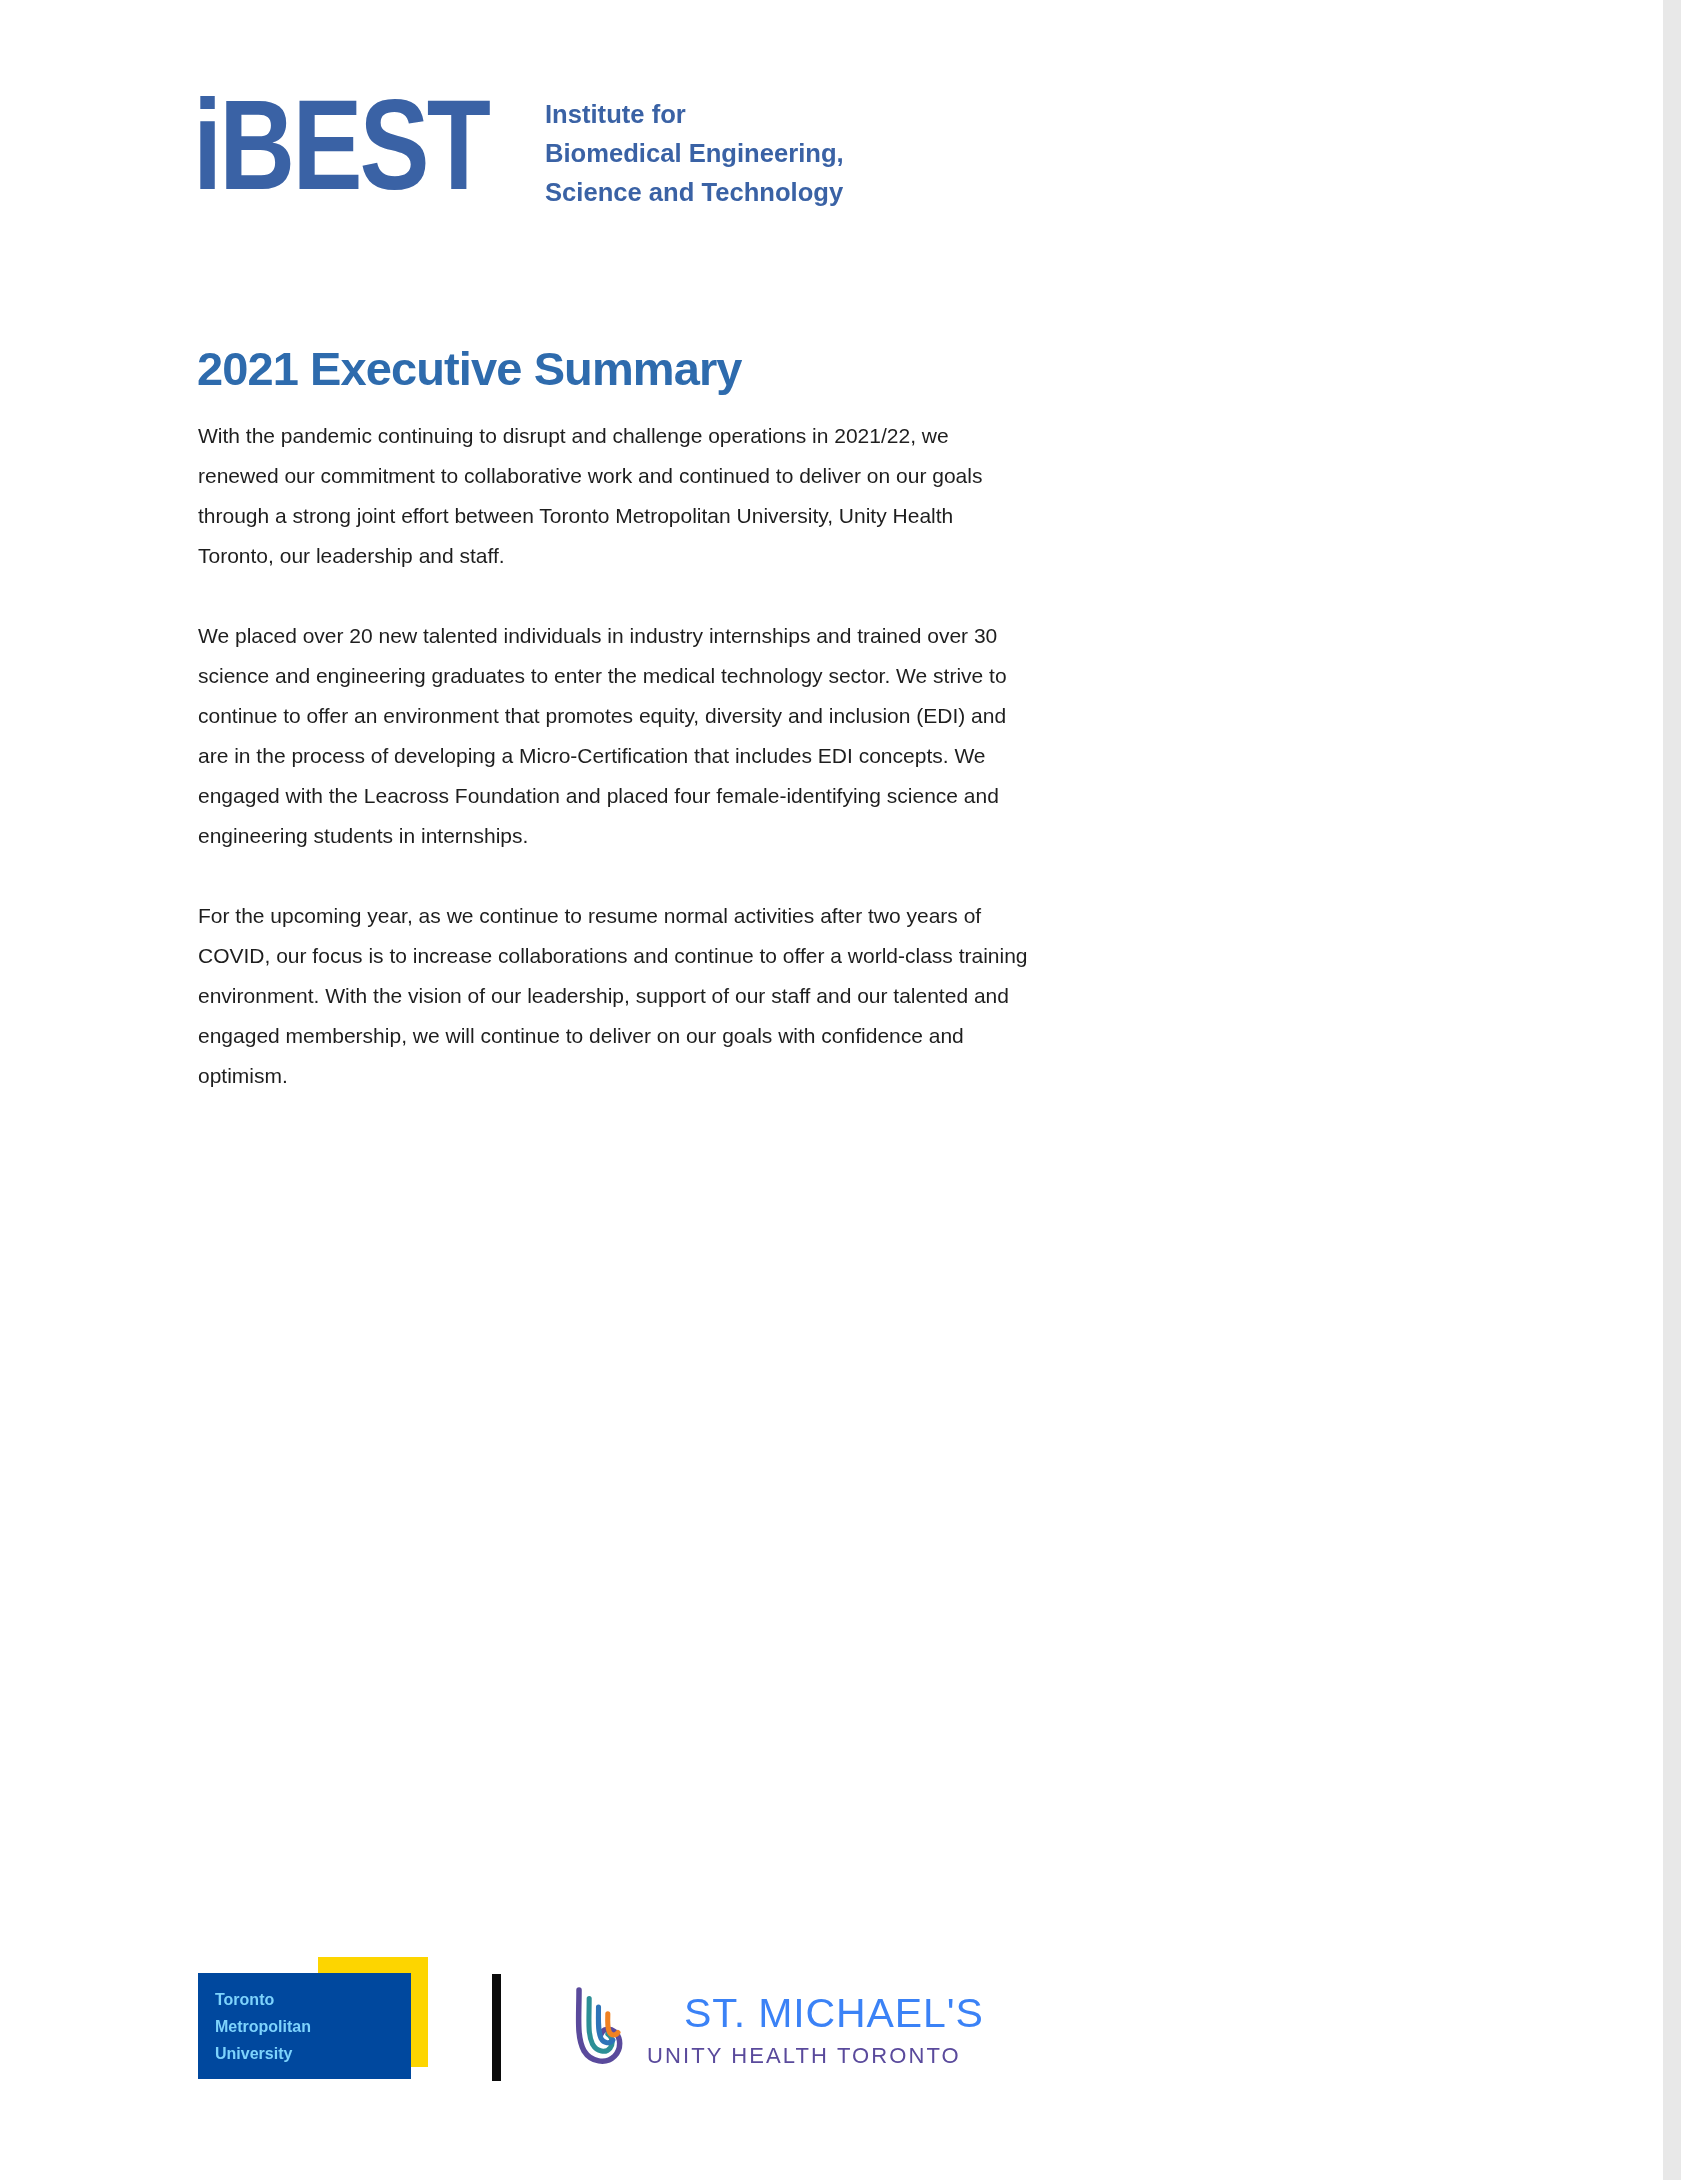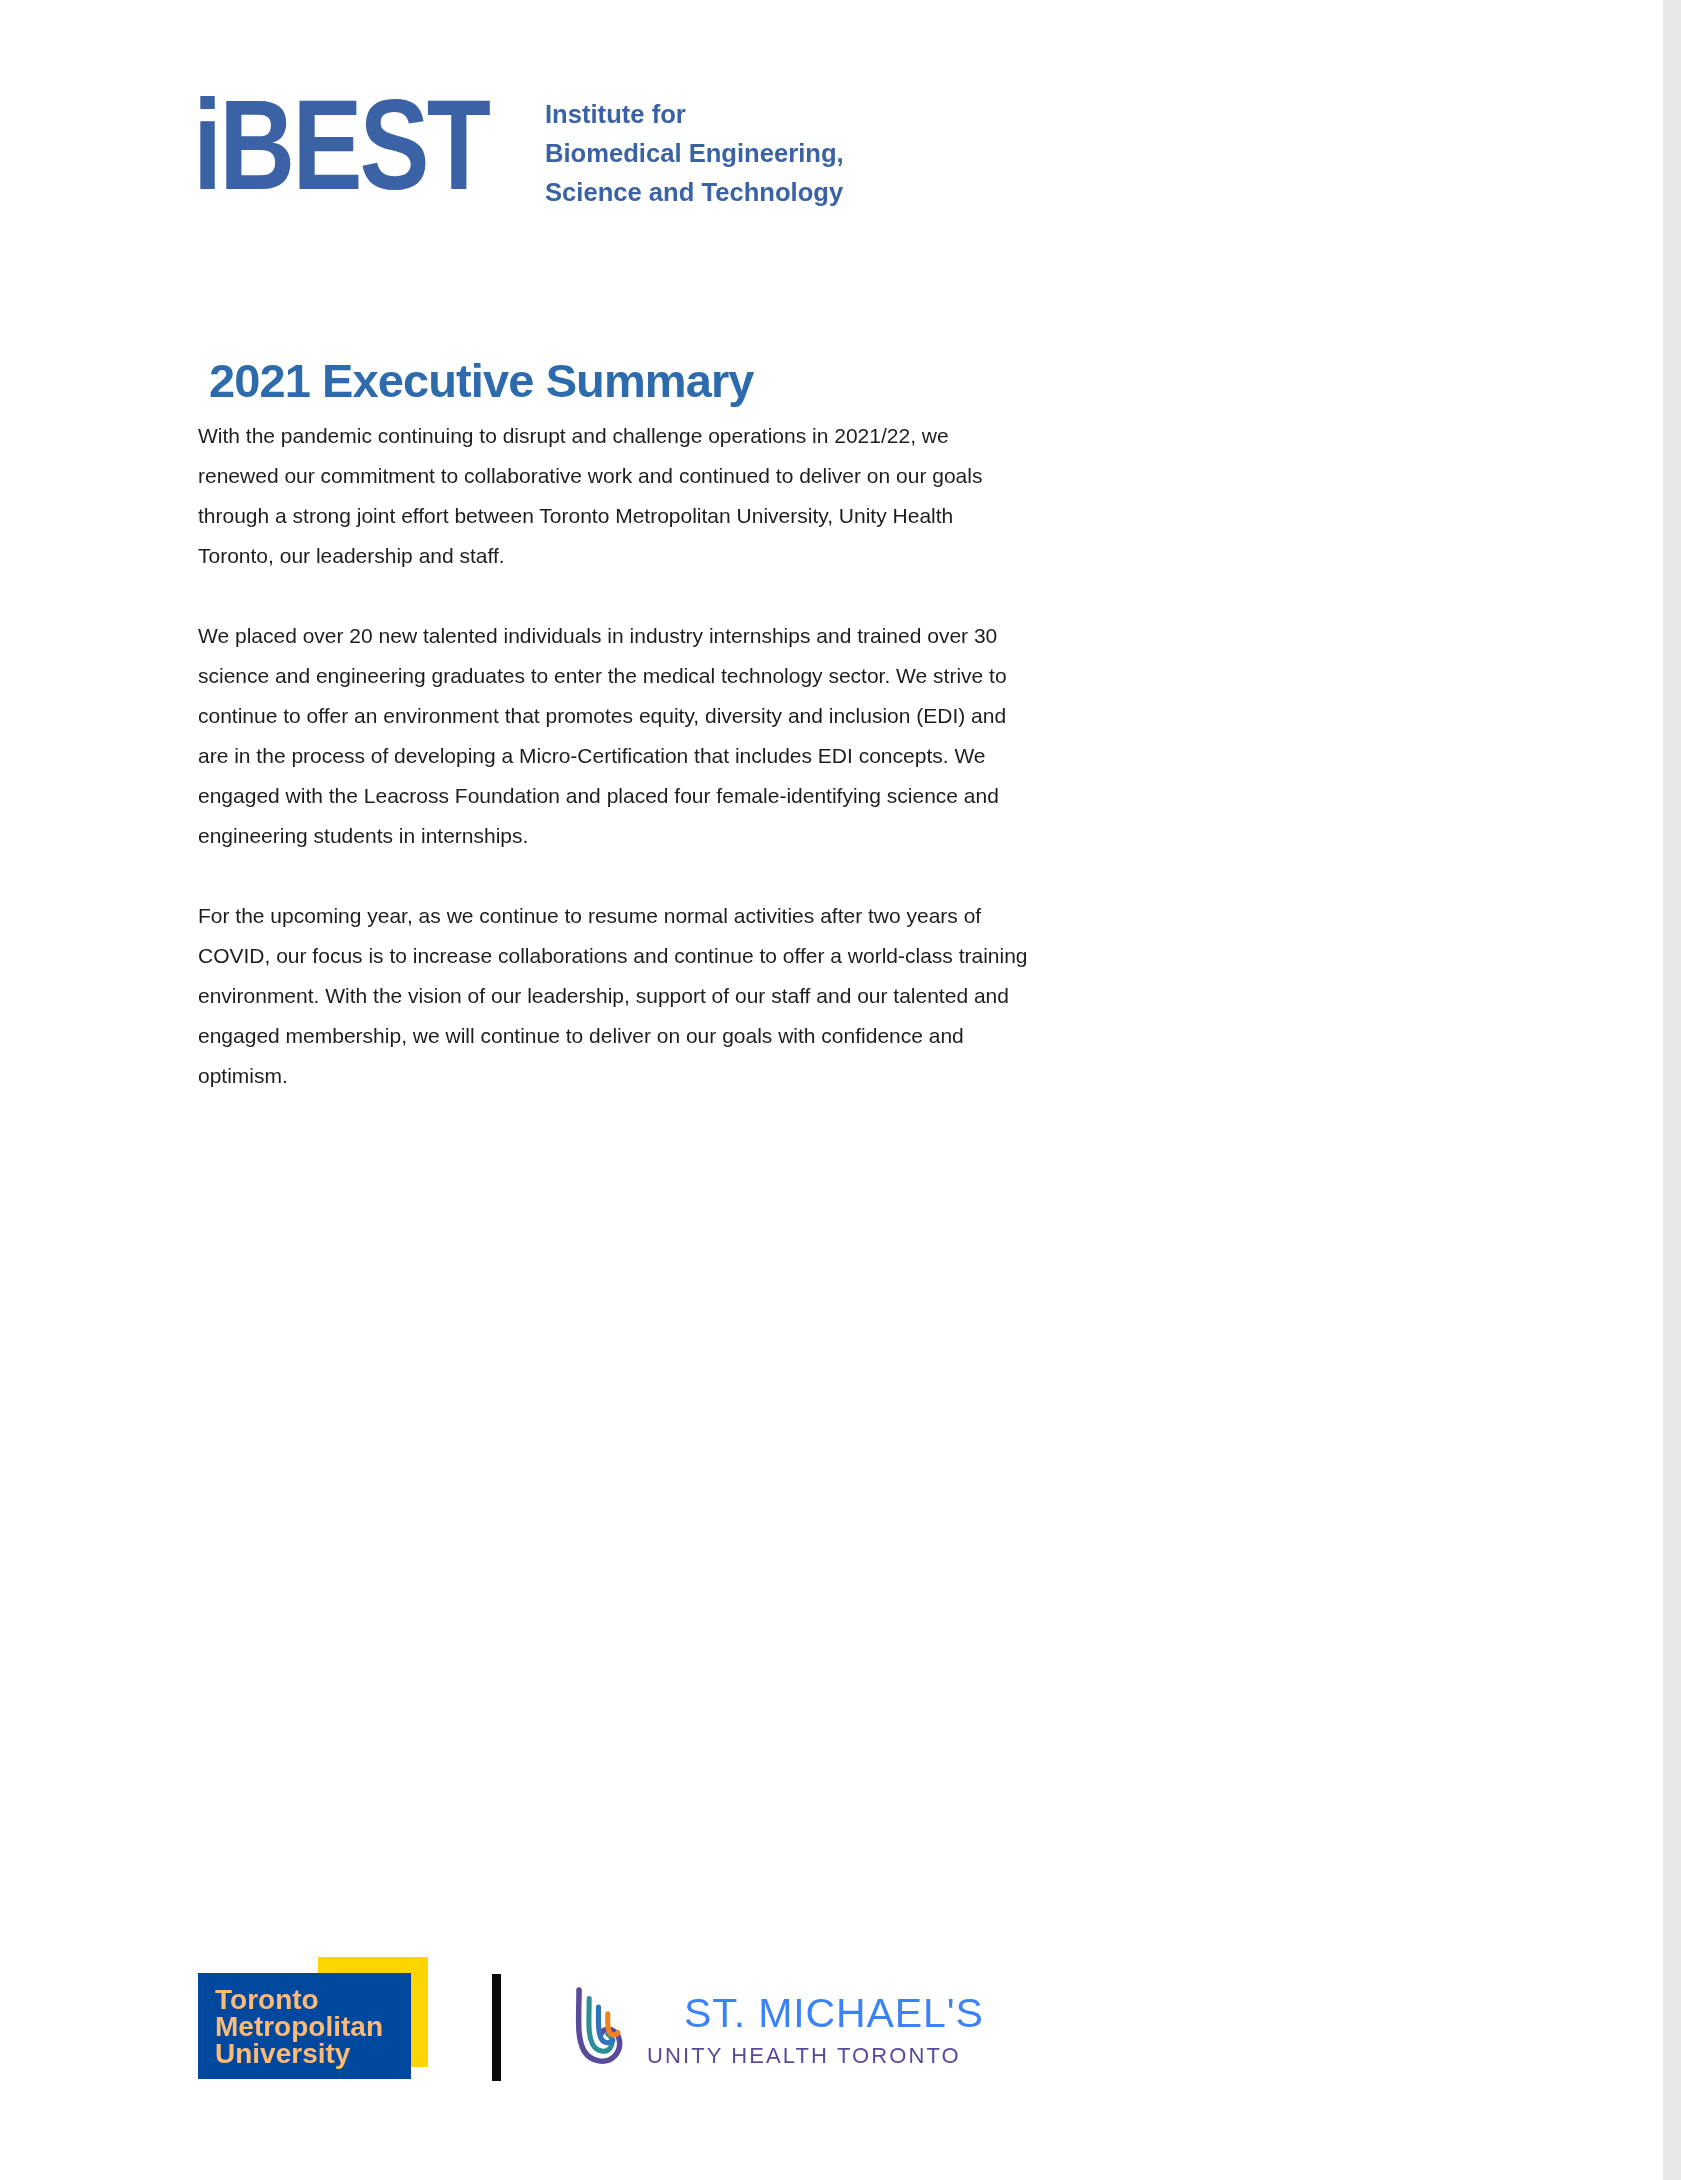--- a/index.html
+++ b/index.html
@@ -25,21 +25,21 @@
     font-size:25.6px;font-weight:700;line-height:39px;
     color:#3A62A5;
     white-space:pre-line;
   }
 
   
   .doc-title{
     position:absolute;left:197px;top:341px;
     font-size:47px;font-weight:700;letter-spacing:-0.9px;
     color:#2E6BAD;
-    margin:12px;white-space:nowrap;
+    margin:0;white-space:nowrap;
   }
   .content{
     position:absolute;left:198px;top:416px;width:1397px;
   }
   .content p{
     margin:0 0 40px 0;
     font-size:21px;line-height:40px;
     color:#1E1E1E;
     white-space:pre-line;
   }
@@ -47,22 +47,22 @@
   
   .tmu-logo{position:absolute;left:198px;top:1957px;width:239px;height:124px;}
   .tmu-yellow{position:absolute;left:120px;top:0;width:110px;height:110px;background:#FDD500;}
   .tmu-blue{
     position:absolute;left:0;top:16px;width:213px;height:106px;
     background:#00489E;
     display:flex;align-items:center;
   }
   .tmu-text{
     padding-left:17px;
-    font-size:28px;font-weight:700;line-height:27px;
-    color:#fdba74;white-space:pre-line;
+    font-size:16px;font-weight:700;line-height:27px;
+    color:#7dd3fc;white-space:pre-line;
   }
   .footer-divider{
     position:absolute;left:492px;top:1974px;width:9.4px;height:107px;background:#0B0B0B;
   }
   .stm-icon{position:absolute;left:572px;top:1985px;}
   .stm-name{
     position:absolute;left:684px;top:1990px;
     font-size:41px;font-weight:400;letter-spacing:0.9px;
     color:#3b82f6;white-space:nowrap;
   }

